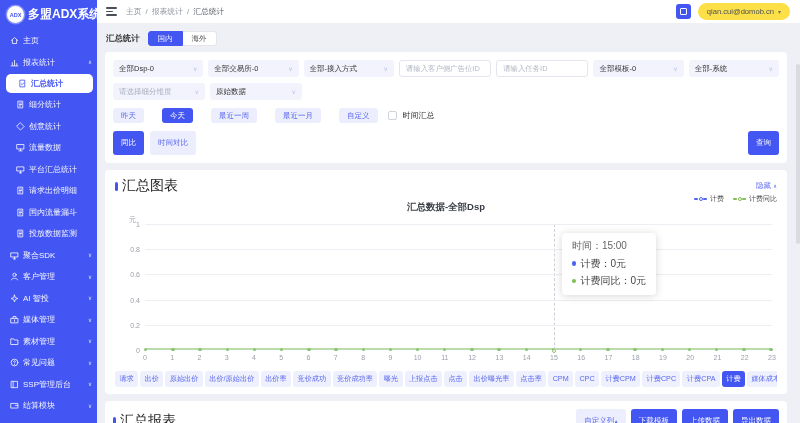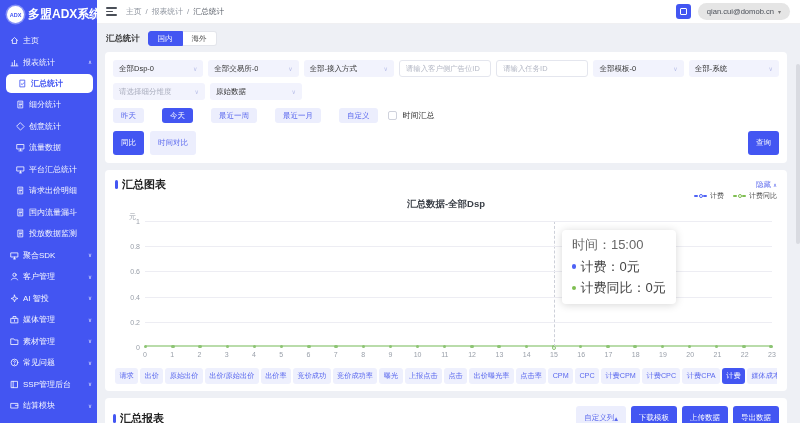--- a/index.html
+++ b/index.html
@@ -23,21 +23,21 @@
   .main{flex:1;display:flex;flex-direction:column;min-width:0;position:relative}
   .topbar{height:24px;background:#fff;display:flex;align-items:center;padding:0 10px 0 9px;gap:9px;flex-shrink:0;border-bottom:1px solid #f0f0f2}
   .burger{width:11px;display:flex;flex-direction:column;gap:2.2px;cursor:pointer}
   .burger i{height:1.4px;background:#4a4f58;border-radius:1px}
   .burger i:nth-child(2){width:7px}
   .crumbs{display:flex;gap:4px;font-size:7.8px;color:#9197a1;align-items:center}
   .crumbs .crumb.cur{color:#585e68}
   .top-right{margin-left:auto;display:flex;align-items:center;gap:7px}
   .sq-icon{width:15px;height:15px;background:#4356f2;border-radius:3px;position:relative;cursor:pointer}
   .sq-icon::after{content:"";position:absolute;left:4px;top:4px;right:4px;bottom:4px;border:1px solid #fff;border-radius:1px}
-  .user-pill{height:17px;background:#e5e5e5;border-radius:9px;display:flex;align-items:center;font-size:7.6px;color:#4a4f58;padding:0 9px;gap:4px;cursor:pointer}
+  .user-pill{height:17px;background:#fde047;border-radius:9px;display:flex;align-items:center;font-size:7.6px;color:#4a4f58;padding:0 9px;gap:4px;cursor:pointer}
   .user-caret{font-size:6px;color:#777}
 
   .content{flex:1;padding:6px 13px 0 8px;overflow:hidden;display:flex;flex-direction:column}
   .toolbar{display:flex;align-items:center;gap:8px;margin:1px 0 6px 1px}
   .page-label{font-size:8.4px;font-weight:bold;color:#333}
   .seg{display:flex}
   .seg-btn{height:15px;padding:0 9px;font-size:7.5px;display:flex;align-items:center;background:#fff;border:1px solid #e3e5eb;color:#555;cursor:pointer}
   .seg-btn.active{background:#4356f2;color:#fff;border-color:#4356f2}
   .seg-btn:first-child{border-radius:3px 0 0 3px}
   .seg-btn:last-child{border-radius:0 3px 3px 0;border-left:0}
@@ -60,41 +60,41 @@
   .btn.tall{height:24px}
   .checkbox{width:9px;height:9px;border:1px solid #cfd2dc;border-radius:2px;background:#fff;margin-left:4px;cursor:pointer;flex-shrink:0}
   .cb-label{font-size:8px;color:#333}
   .row4{margin-top:8px;gap:6px}
   .row4 .spacer{flex:1}
 
   
   .chart-card{margin-top:7px;padding:7px 10px 7px;flex-shrink:0}
   .sec-head{display:flex;align-items:center}
   .sec-bar{width:3px;height:9px;background:#4356f2;border-radius:1.5px;margin-right:4px}
-  .sec-title{font-size:11px;font-weight:bold;color:#222}
+  .sec-title{font-size:14px;font-weight:normal;color:#222}
   .hide-link{margin-left:auto;font-size:7.5px;color:#5a68ee;display:flex;gap:2px;align-items:center;cursor:pointer}
   .hide-caret{font-size:5.5px}
   .title-row{position:relative;margin-top:6px;height:13px}
   .chart-title{text-align:center;font-size:9.5px;font-weight:bold;color:#3a3f47}
   .legend{position:absolute;right:0;top:-7px;display:flex;gap:9px;align-items:center}
   .lg-item{display:flex;align-items:center;gap:3px;font-size:7px;color:#555;cursor:pointer}
   .lmark{display:flex;align-items:center}
   .lmark .seg2{width:4px;height:1.5px;border-radius:1px}
   .lmark .ring{width:4px;height:4px;border-radius:50%;background:#fff;border:1.5px solid;margin:0 .5px}
 
   .plot-wrap{margin:10px 5px 0 30px;position:relative;height:126px}
   .unit{position:absolute;left:-16px;top:-9px;font-size:7px;color:#9aa0aa}
   .gridline{position:absolute;left:0;right:0;height:1px;background:#ededf3}
   .ylab{position:absolute;left:-28px;width:23px;text-align:right;font-size:7px;color:#9aa0aa;transform:translateY(-50%)}
   .axis{position:absolute;left:0;right:0;bottom:0;height:2px;background:#b9dcaa;border-radius:1px}
   .dotrow{position:absolute;left:-1px;right:-1px;bottom:-1px;display:flex;justify-content:space-between}
   .dot{width:3.4px;height:3.4px;border-radius:50%;background:#8cc473}
   .vline{position:absolute;top:0;bottom:0;border-left:1px dashed #cdd0d9}
   .hollow{position:absolute;width:4px;height:4px;border:1.6px solid #8cc473;background:#fff;border-radius:50%;bottom:-3px;transform:translateX(-50%);z-index:2}
-  .tooltip{position:absolute;top:9px;background:#fff;border-radius:4px;box-shadow:0 1px 8px rgba(0,0,0,.16);padding:6px 10px 7px;font-size:13px;color:#666;z-index:3;white-space:nowrap}
+  .tooltip{position:absolute;top:9px;background:#fff;border-radius:4px;box-shadow:0 1px 8px rgba(0,0,0,.16);padding:6px 10px 7px;font-size:10px;color:#666;z-index:3;white-space:nowrap}
   .tt-row{display:flex;align-items:center;gap:4px;margin-top:3.5px;color:#444}
   .tt-dot{width:4.5px;height:4.5px;border-radius:50%;flex-shrink:0}
   .xlabels{position:relative;margin:4px 5px 0 30px;height:9px;font-size:7px;color:#9aa0aa}
   .xlab{position:absolute;transform:translateX(-50%)}
 
   .metric-tabs{display:flex;gap:2px;margin-top:8px;overflow:hidden}
   .mtab{padding:3px 4.4px;background:#eef0fd;color:#5a68ee;font-size:7.2px;border-radius:3px;white-space:nowrap;cursor:pointer}
   .mtab.active{background:#4356f2;color:#fff}
 
   

